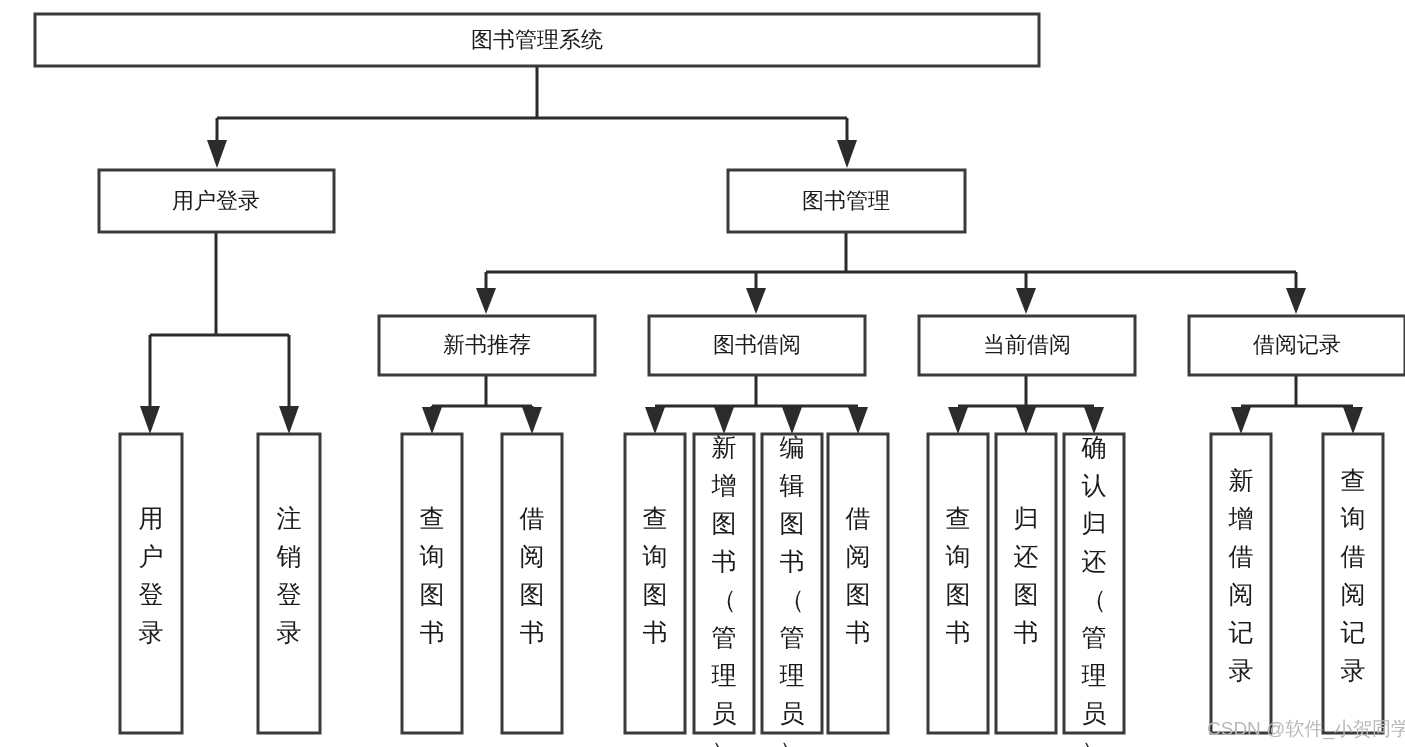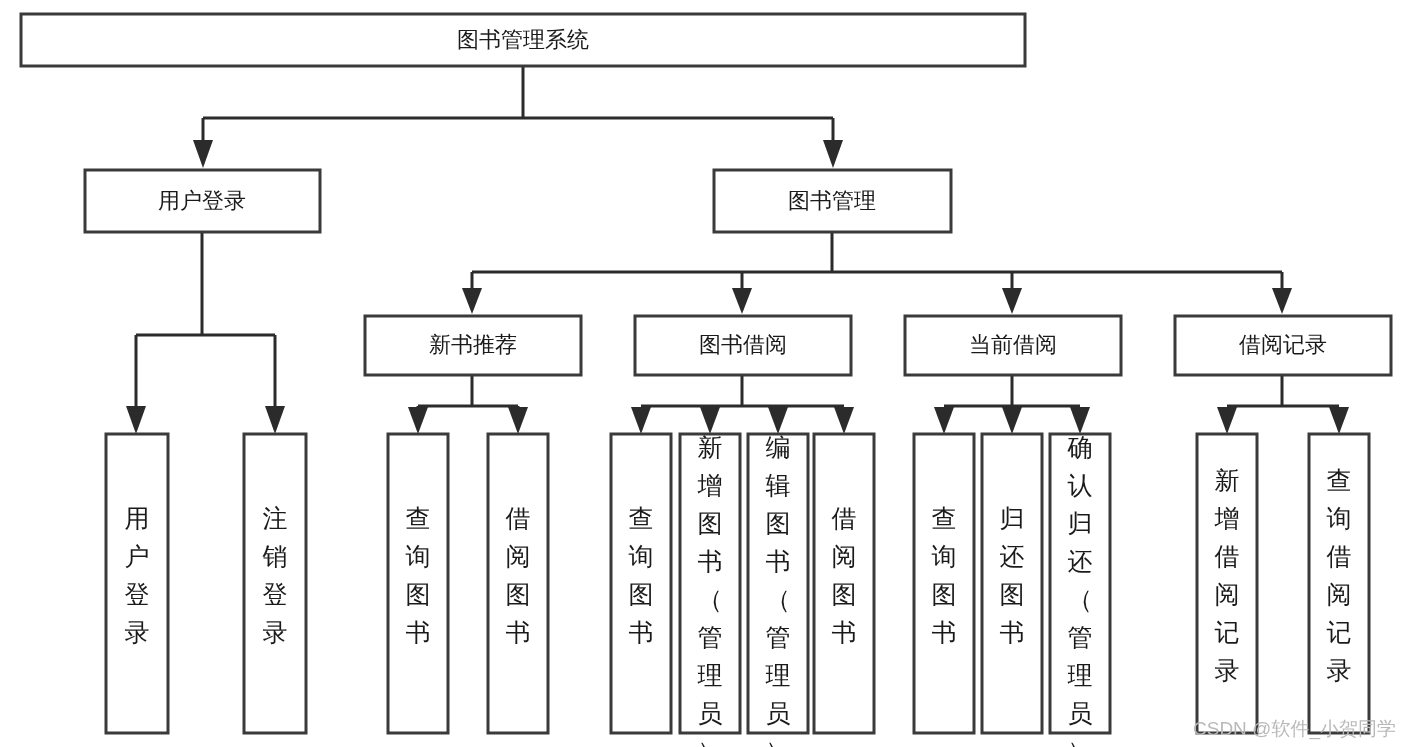--- a/index.html
+++ b/index.html
@@ -9,21 +9,21 @@
   }
   body {
     width: 1405px;
     height: 747px;
     font-family: "Liberation Sans", "DejaVu Sans", sans-serif;
     overflow: hidden;
     position: relative;
   }
   #diagram-root {
     position: absolute;
-    left: 3px; top: 0;
+    left: 17px; top: 0;
     width: 1162px;
     height: 747px;
   }
   svg.diagram-canvas {
     display: block;
     width: 1405px;
     height: 747px;
   }
   .node-box {
     fill: #ffffff;

